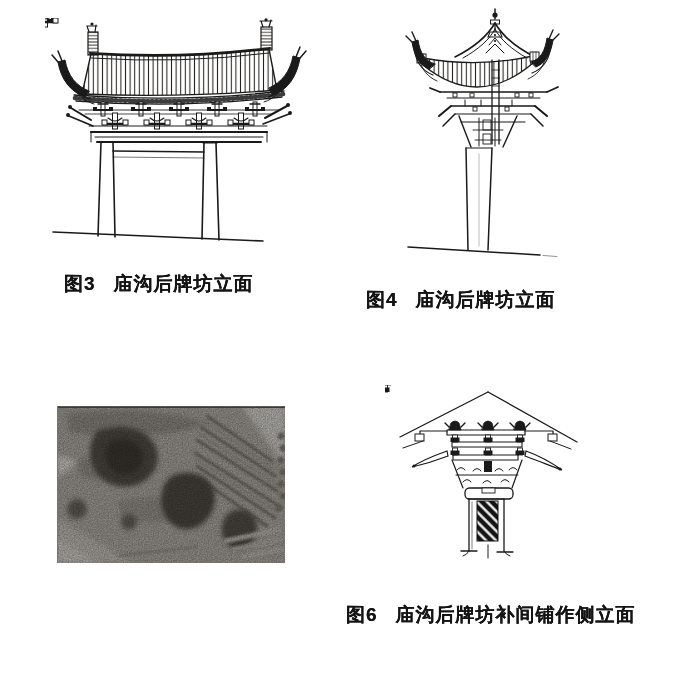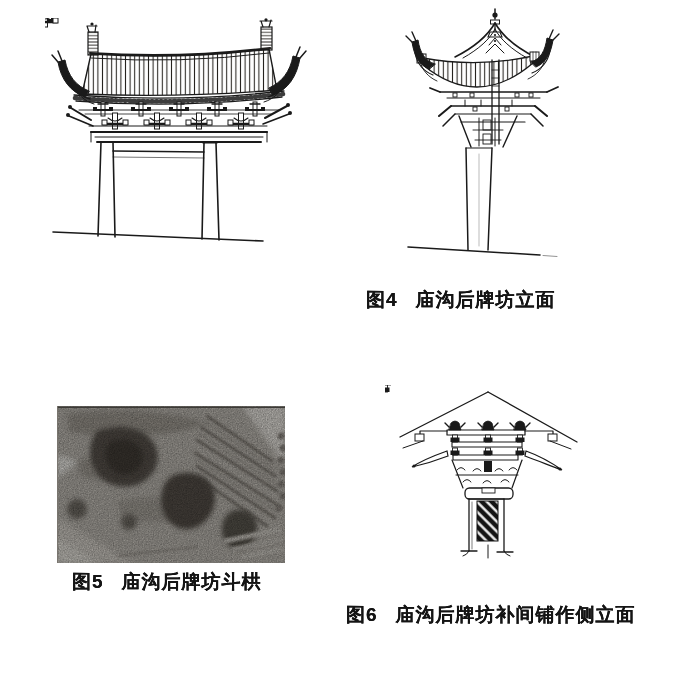--- a/index.html
+++ b/index.html
@@ -320,26 +320,26 @@
         <path d="M84,114 H119" stroke-width="0.9"></path>
         <rect x="92" y="116" width="21" height="40" fill="url(#diagW)" stroke="#111" stroke-width="1"></rect>
 
         <path d="M76,166 H92 M112,167 H128" stroke-width="1.3"></path>
         <path d="M84,166 Q82,170 78,171 M119,166 Q121,170 125,171" stroke-width="1"></path>
         <path d="M103,160 V173" stroke-width="1"></path>
       </g>
     </svg>
   </div>
 
+  <div class="caption" style="left:64px;top:271px;">
+    <span>图3</span><span class="sp"></span><span>庙沟后牌坊立面</span>
+  </div>
 
   <div class="caption" style="left:366px;top:287px;">
     <span>图4</span><span class="sp"></span><span>庙沟后牌坊立面</span>
   </div>
 
-  <div class="caption" style="left:72px;top:569px;">
-    <span>图5</span><span class="sp"></span><span>庙沟后牌坊斗栱</span>
-  </div>
 
   <div class="caption" style="left:346px;top:566px;margin-top:36px;">
     <span>图6</span><span class="sp"></span><span>庙沟后牌坊补间铺作侧立面</span>
   </div>
 
 </div>
 
 </body></html>

